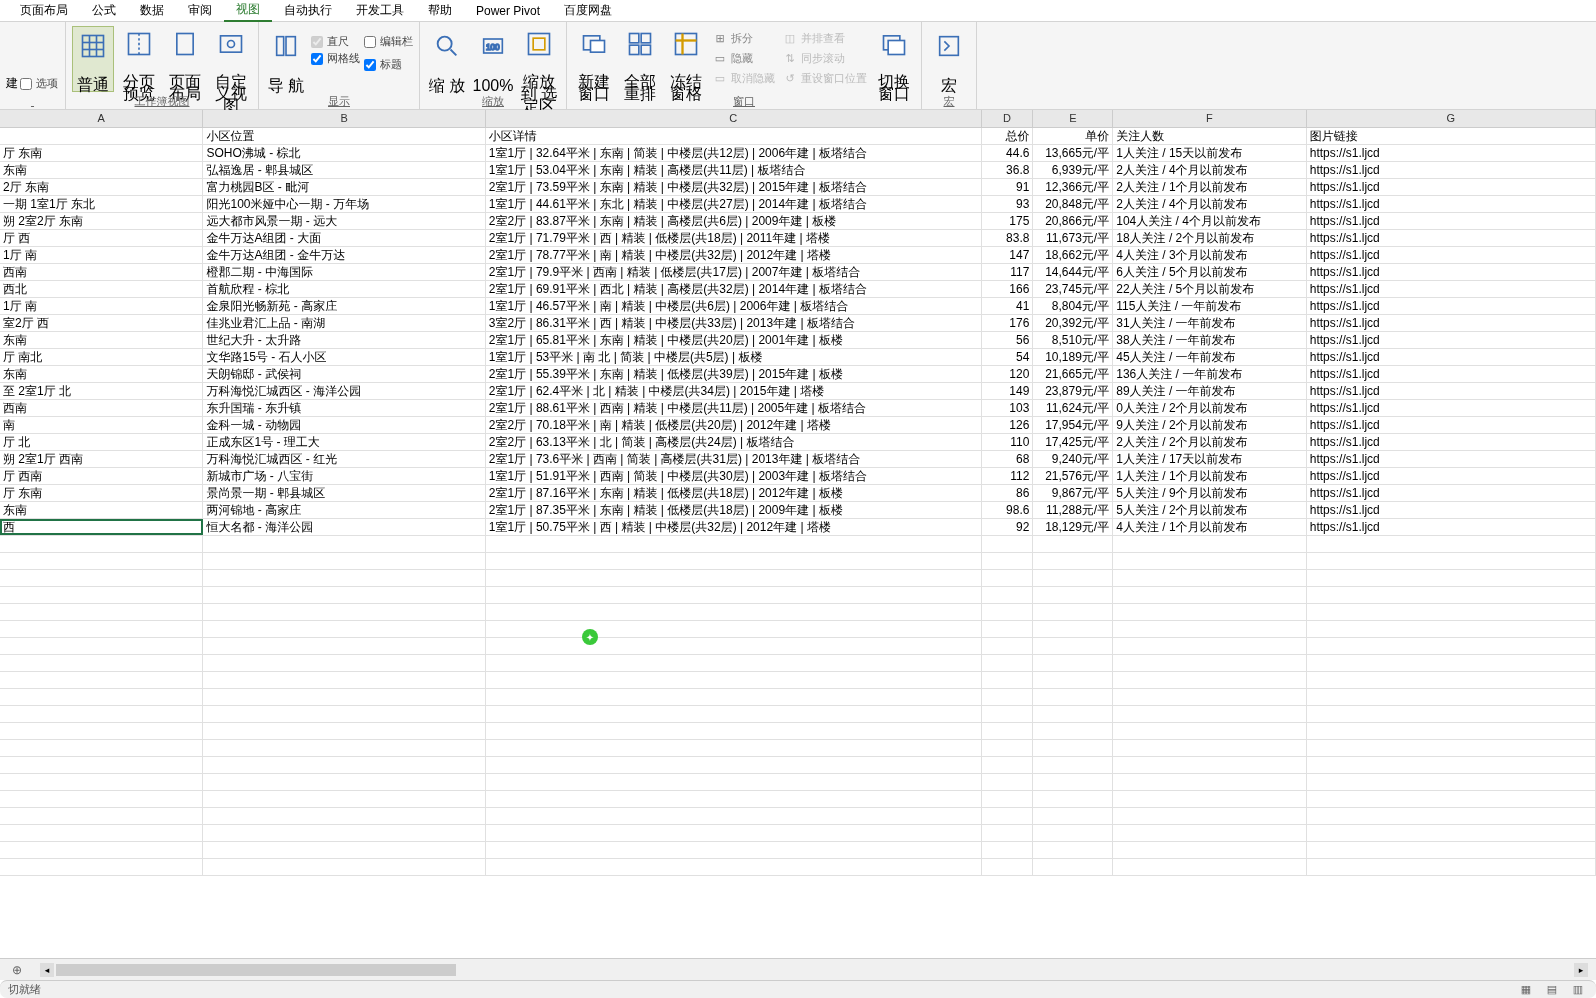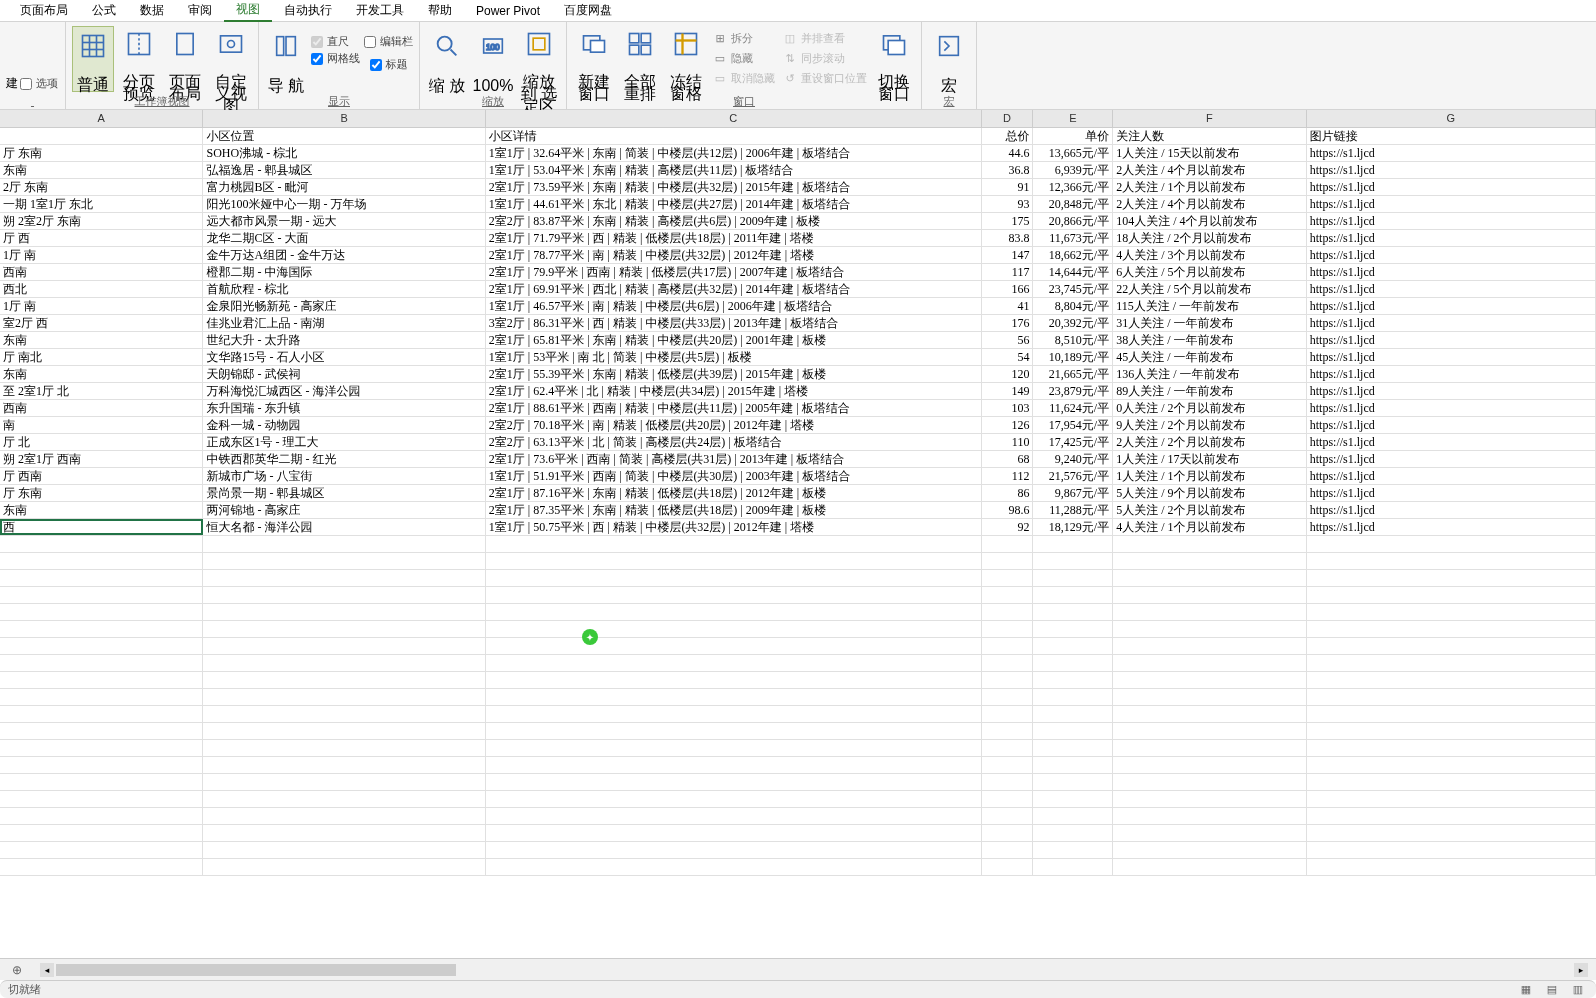--- a/index.html
+++ b/index.html
@@ -20,21 +20,21 @@
 .rcol { display: flex; flex-direction: column; gap: 2px; justify-content: center; }
 .rchk { display: flex; align-items: center; gap: 4px; font-size: 11px; color: #444; cursor: pointer; }
 .rchk input { width: 12px; height: 12px; }
 .rsmall { display: flex; align-items: center; gap: 4px; font-size: 11px; color: #888; cursor: pointer; padding: 1px 2px; }
 .rsmall .icon { width: 14px; height: 14px; display: flex; align-items: center; justify-content: center; }
 .mini-row { display: flex; gap: 2px; align-items: center; }
 
 .grid-wrap { position: relative; height: calc(100vh - 22px - 88px - 22px - 18px); overflow: hidden; background: #fff; }
 .col-headers { display: flex; background: #e8e8e8; border-bottom: 1px solid #ccc; height: 18px; position: sticky; top: 0; }
 .col-header { border-right: 1px solid #ccc; text-align: center; font-size: 11px; line-height: 17px; color: #333; background: #e8e8e8; }
-.grid-body { overflow: hidden; font-family: Liberation Serif, serif; }
+.grid-body { overflow: hidden; }
 .grid-row { display: flex; height: 17px; border-bottom: 1px solid #e0e0e0; }
 .grid-row.empty { background: #fff; }
 .cell { border-right: 1px solid #e0e0e0; padding: 0 3px; font-size: 12px; line-height: 16px; white-space: nowrap; overflow: hidden; text-overflow: clip; }
 .cell.num { text-align: right; }
 .cell.selected { outline: 2px solid #217346; outline-offset: -2px; }
 .col-A { width: 204px; }
 .col-B { width: 283px; }
 .col-C { width: 497px; }
 .col-D { width: 52px; }
 .col-E { width: 80px; }
@@ -145,21 +145,21 @@
       <div class="rcol" style="padding-top:8px;">
         <label class="rchk">
             <input type="checkbox" checked="" disabled="" style="">
             <span>直尺</span>
           </label>
         <label class="rchk">
             <input type="checkbox" checked="" style="">
             <span>网格线</span>
           </label>
       </div>
-      <div class="rcol" style="padding-top:8px;gap:8px;align-items:center;">
+      <div class="rcol" style="padding-top:8px;gap:8px;">
         <label class="rchk">
             <input type="checkbox" style="">
             <span>编辑栏</span>
           </label>
         <label class="rchk">
             <input type="checkbox" checked="" style="">
             <span>标题</span>
           </label>
       </div>
     </div>
@@ -350,21 +350,21 @@
         <div class="cell col-A">朔 2室2厅 东南</div>
         <div class="cell col-B">远大都市风景一期   - 远大</div>
         <div class="cell col-C">2室2厅 | 83.87平米 | 东南 | 精装 | 高楼层(共6层) | 2009年建 | 板楼</div>
         <div class="cell col-D num">175</div>
         <div class="cell col-E num">20,866元/平</div>
         <div class="cell col-F">104人关注 / 4个月以前发布</div>
         <div class="cell col-G">https://s1.ljcd</div>
       </div>
       <div class="grid-row">
         <div class="cell col-A">厅 西</div>
-        <div class="cell col-B">龙华二期C区   - 大面</div>
+        <div class="cell col-B">金牛万达A组团   - 大面</div>
         <div class="cell col-C">2室1厅 | 71.79平米 | 西 | 精装 | 低楼层(共18层) | 2011年建 | 塔楼</div>
         <div class="cell col-D num">83.8</div>
         <div class="cell col-E num">11,673元/平</div>
         <div class="cell col-F">18人关注 / 2个月以前发布</div>
         <div class="cell col-G">https://s1.ljcd</div>
       </div>
       <div class="grid-row">
         <div class="cell col-A">1厅 南</div>
         <div class="cell col-B">金牛万达A组团   - 金牛万达</div>
         <div class="cell col-C">2室1厅 | 78.77平米 | 南 | 精装 | 中楼层(共32层) | 2012年建 | 塔楼</div>
@@ -467,21 +467,21 @@
         <div class="cell col-A">厅 北</div>
         <div class="cell col-B">正成东区1号   - 理工大</div>
         <div class="cell col-C">2室2厅 | 63.13平米 | 北 | 简装 | 高楼层(共24层) | 板塔结合</div>
         <div class="cell col-D num">110</div>
         <div class="cell col-E num">17,425元/平</div>
         <div class="cell col-F">2人关注 / 2个月以前发布</div>
         <div class="cell col-G">https://s1.ljcd</div>
       </div>
       <div class="grid-row">
         <div class="cell col-A">朔 2室1厅 西南</div>
-        <div class="cell col-B">中铁西郡英华二期   - 红光</div>
+        <div class="cell col-B">万科海悦汇城西区   - 红光</div>
         <div class="cell col-C">2室1厅 | 73.6平米 | 西南 | 简装 | 高楼层(共31层) | 2013年建 | 板塔结合</div>
         <div class="cell col-D num">68</div>
         <div class="cell col-E num">9,240元/平</div>
         <div class="cell col-F">1人关注 / 17天以前发布</div>
         <div class="cell col-G">https://s1.ljcd</div>
       </div>
       <div class="grid-row">
         <div class="cell col-A">厅 西南</div>
         <div class="cell col-B">新城市广场   - 八宝街</div>
         <div class="cell col-C">1室1厅 | 51.91平米 | 西南 | 简装 | 中楼层(共30层) | 2003年建 | 板塔结合</div>

